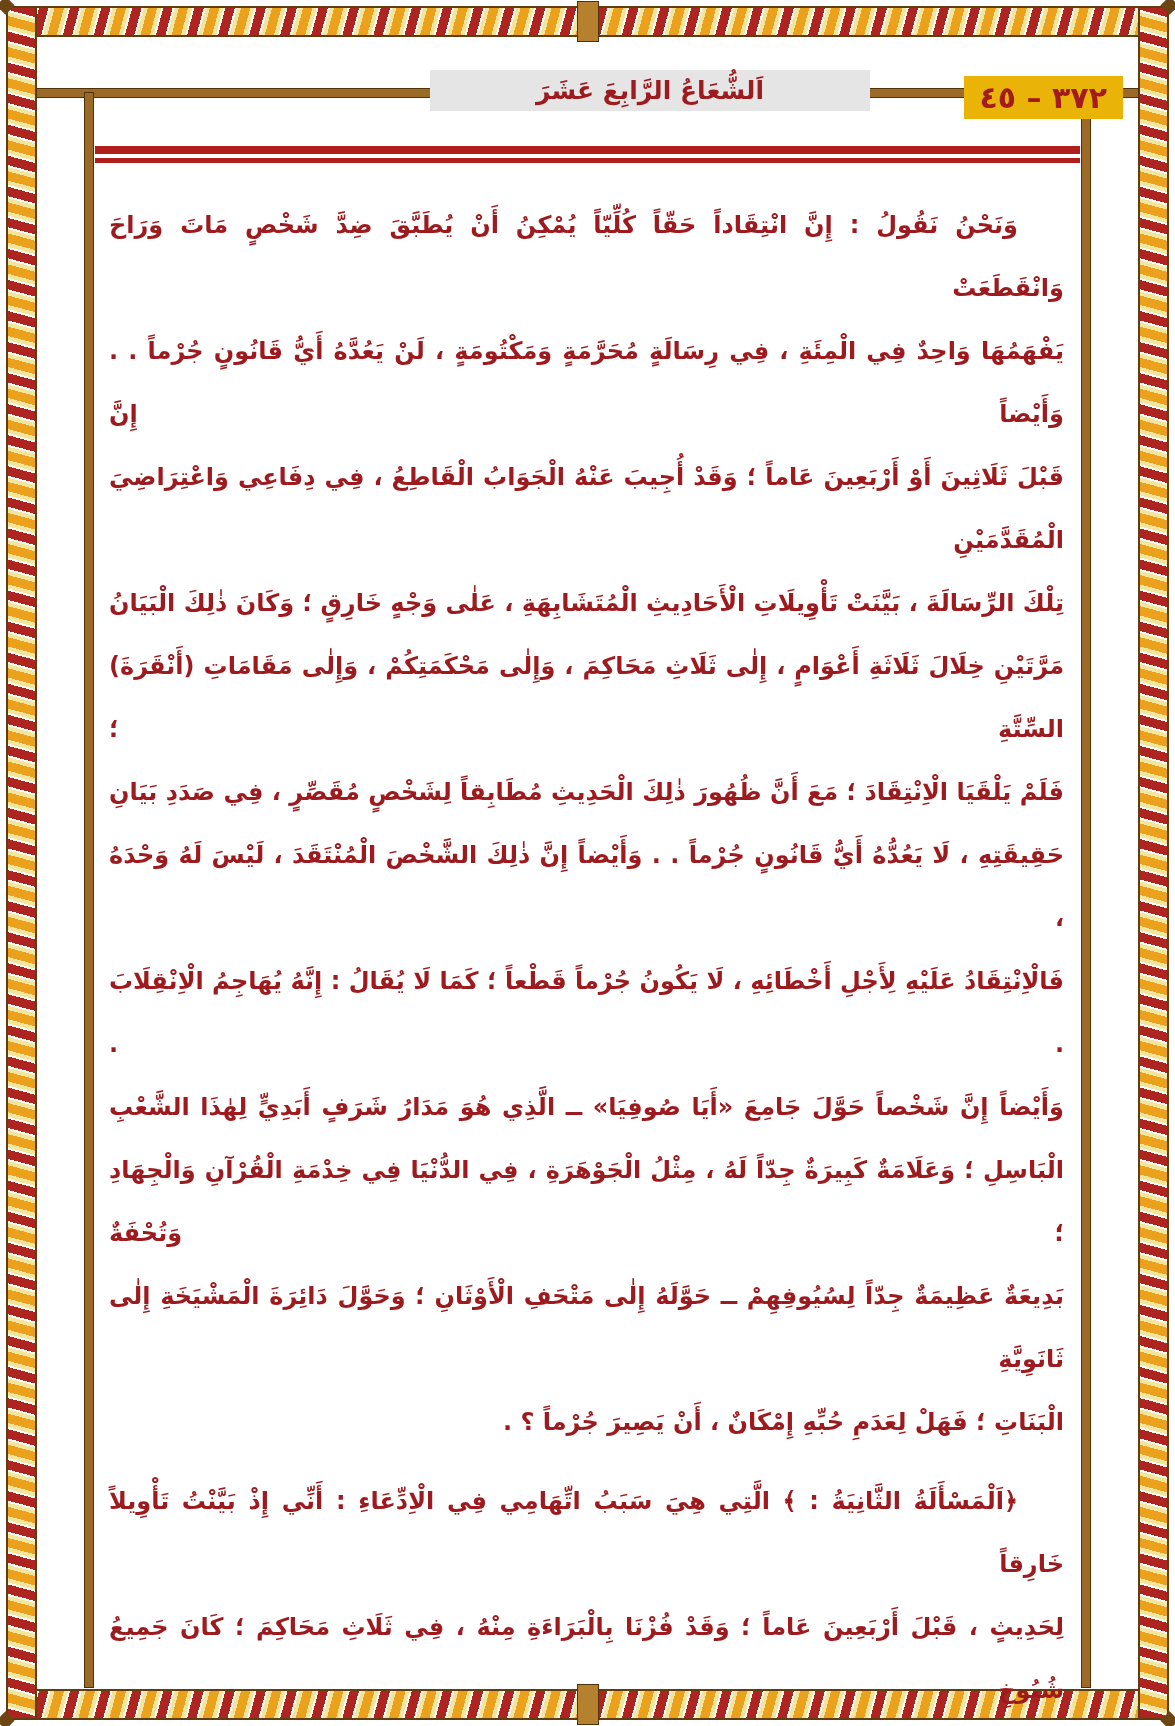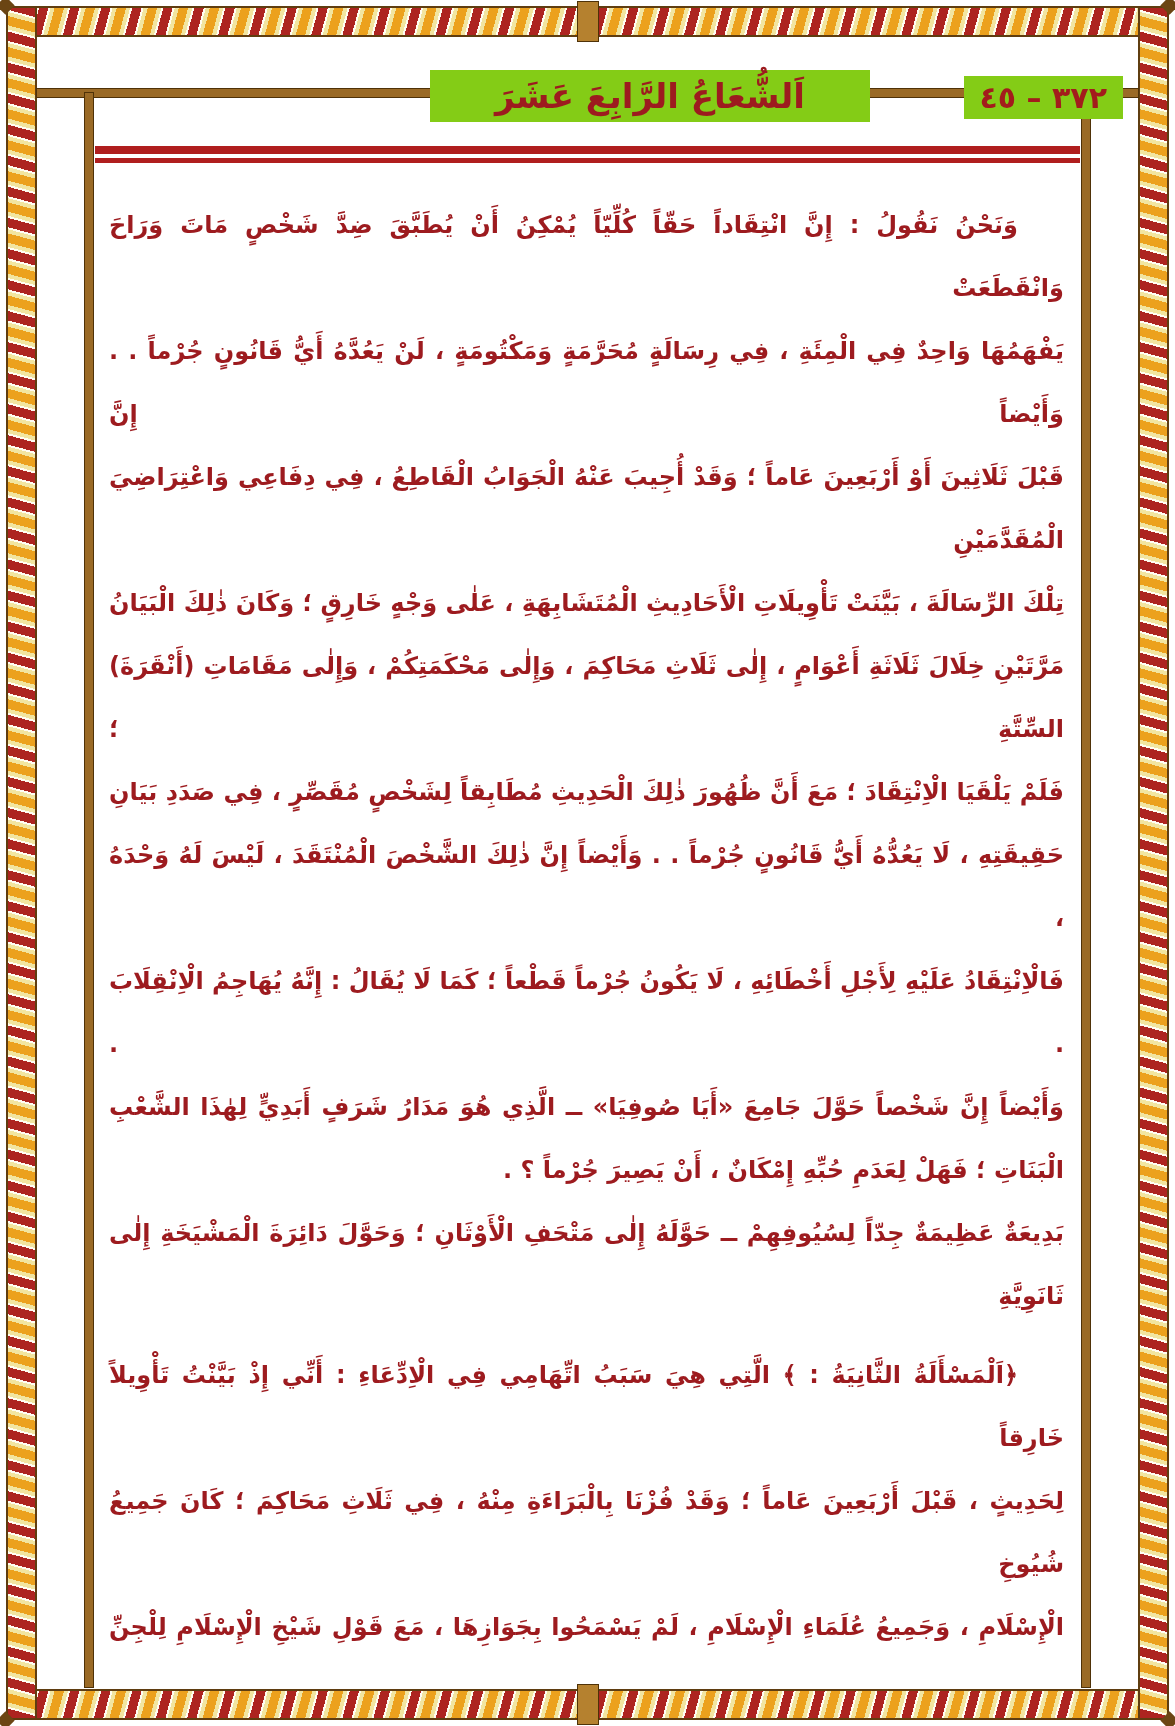--- a/index.html
+++ b/index.html
@@ -33,26 +33,26 @@
     background:#b5812f;border:1px solid #4f3208;box-sizing:border-box;z-index:3;}
   .clasp.top{top:1px;}  .clasp.bottom{bottom:1px;}
   
   .innerband{position:absolute;background:#9a6a26;border:1px solid #4f3208;box-sizing:border-box;z-index:1;}
   .innerband.rule{top:88px;left:36px;right:36px;height:10px;}
   .innerband.vl{left:84px;top:92px;bottom:38px;width:10px;}
   .innerband.vr{right:84px;top:92px;bottom:38px;width:10px;}
   
   .title-plate{
     position:absolute;top:70px;left:430px;width:440px;z-index:4;
-    background:#84cc16;text-align:center;padding:6px 10px;box-sizing:border-box;
-    color:#9d1b1f;font-size:34px;font-weight:bold;direction:rtl;
+    background:#e5e5e5;text-align:center;padding:6px 10px;box-sizing:border-box;
+    color:#9d1b1f;font-size:25px;font-weight:bold;direction:rtl;
   }
   .pageno-plate{
     position:absolute;top:76px;right:52px;z-index:4;
-    background:#84cc16;padding:4px 16px;
+    background:#eab308;padding:4px 16px;
     color:#a31c1c;font-size:30px;font-weight:bold;direction:rtl;
     letter-spacing:2px;
   }
   .double-rule{
     position:absolute;top:146px;left:95px;right:95px;height:17px;z-index:2;
     background:linear-gradient(to bottom,#b01e1e 0 8px,#ffffff 8px 12px,#b01e1e 12px 17px);
   }
   
   .body-text{
     position:absolute;top:178px;left:93px;right:95px;z-index:2;
@@ -97,22 +97,23 @@
     <div class="para">
         <div class="line indent-first">وَنَحْنُ نَقُولُ : إِنَّ انْتِقَاداً حَقّاً كُلِّيّاً يُمْكِنُ أَنْ يُطَبَّقَ ضِدَّ شَخْصٍ مَاتَ وَرَاحَ وَانْقَطَعَتْ</div>
         <div class="line">يَفْهَمُهَا وَاحِدٌ فِي الْمِئَةِ ، فِي رِسَالَةٍ مُحَرَّمَةٍ وَمَكْتُومَةٍ ، لَنْ يَعُدَّهُ أَيُّ قَانُونٍ جُرْماً . . وَأَيْضاً إِنَّ</div>
         <div class="line">قَبْلَ ثَلَاثِينَ أَوْ أَرْبَعِينَ عَاماً ؛ وَقَدْ أُجِيبَ عَنْهُ الْجَوَابُ الْقَاطِعُ ، فِي دِفَاعِي وَاعْتِرَاضِيَ الْمُقَدَّمَيْنِ</div>
         <div class="line">تِلْكَ الرِّسَالَةَ ، بَيَّنَتْ تَأْوِيلَاتِ الْأَحَادِيثِ الْمُتَشَابِهَةِ ، عَلٰى وَجْهٍ خَارِقٍ ؛ وَكَانَ ذٰلِكَ الْبَيَانُ</div>
         <div class="line">مَرَّتَيْنِ خِلَالَ ثَلَاثَةِ أَعْوَامٍ ، إِلٰى ثَلَاثِ مَحَاكِمَ ، وَإِلٰى مَحْكَمَتِكُمْ ، وَإِلٰى مَقَامَاتِ (أَنْقَرَةَ) السِّتَّةِ ؛</div>
         <div class="line">فَلَمْ يَلْقَيَا الْاِنْتِقَادَ ؛ مَعَ أَنَّ ظُهُورَ ذٰلِكَ الْحَدِيثِ مُطَابِقاً لِشَخْصٍ مُقَصِّرٍ ، فِي صَدَدِ بَيَانِ</div>
         <div class="line">حَقِيقَتِهِ ، لَا يَعُدُّهُ أَيُّ قَانُونٍ جُرْماً . . وَأَيْضاً إِنَّ ذٰلِكَ الشَّخْصَ الْمُنْتَقَدَ ، لَيْسَ لَهُ وَحْدَهُ ،</div>
         <div class="line">فَالْاِنْتِقَادُ عَلَيْهِ لِأَجْلِ أَخْطَائِهِ ، لَا يَكُونُ جُرْماً قَطْعاً ؛ كَمَا لَا يُقَالُ : إِنَّهُ يُهَاجِمُ الْاِنْقِلَابَ . .</div>
         <div class="line">وَأَيْضاً إِنَّ شَخْصاً حَوَّلَ جَامِعَ «أَيَا صُوفِيَا» ــ الَّذِي هُوَ مَدَارُ شَرَفٍ أَبَدِيٍّ لِهٰذَا الشَّعْبِ</div>
+        <div class="line">الْبَاسِلِ ؛ وَعَلَامَةٌ كَبِيرَةٌ جِدّاً لَهُ ، مِثْلُ الْجَوْهَرَةِ ، فِي الدُّنْيَا فِي خِدْمَةِ الْقُرْآنِ وَالْجِهَادِ ؛ وَتُحْفَةٌ</div>
+        <div class="line">بَدِيعَةٌ عَظِيمَةٌ جِدّاً لِسُيُوفِهِمْ ــ حَوَّلَهُ إِلٰى مَتْحَفِ الْأَوْثَانِ ؛ وَحَوَّلَ دَائِرَةَ الْمَشْيَخَةِ إِلٰى ثَانَوِيَّةِ</div>
         <div class="line end-short">الْبَنَاتِ ؛ فَهَلْ لِعَدَمِ حُبِّهِ إِمْكَانٌ ، أَنْ يَصِيرَ جُرْماً ؟ .</div>
-        <div class="line">بَدِيعَةٌ عَظِيمَةٌ جِدّاً لِسُيُوفِهِمْ ــ حَوَّلَهُ إِلٰى مَتْحَفِ الْأَوْثَانِ ؛ وَحَوَّلَ دَائِرَةَ الْمَشْيَخَةِ إِلٰى ثَانَوِيَّةِ</div>
       </div>
     <div class="para">
         <div class="line indent-first">﴿اَلْمَسْأَلَةُ الثَّانِيَةُ : ﴾ الَّتِي هِيَ سَبَبُ اتِّهَامِي فِي الْاِدِّعَاءِ : أَنِّي إِذْ بَيَّنْتُ تَأْوِيلاً خَارِقاً</div>
         <div class="line">لِحَدِيثٍ ، قَبْلَ أَرْبَعِينَ عَاماً ؛ وَقَدْ فُزْنَا بِالْبَرَاءَةِ مِنْهُ ، فِي ثَلَاثِ مَحَاكِمَ ؛ كَانَ جَمِيعُ شُيُوخِ</div>
         <div class="line">الْإِسْلَامِ ، وَجَمِيعُ عُلَمَاءِ الْإِسْلَامِ ، لَمْ يَسْمَحُوا بِجَوَازِهَا ، مَعَ قَوْلِ شَيْخِ الْإِسْلَامِ لِلْجِنِّ</div>
       </div>
   </div>
 
 </div>
 

